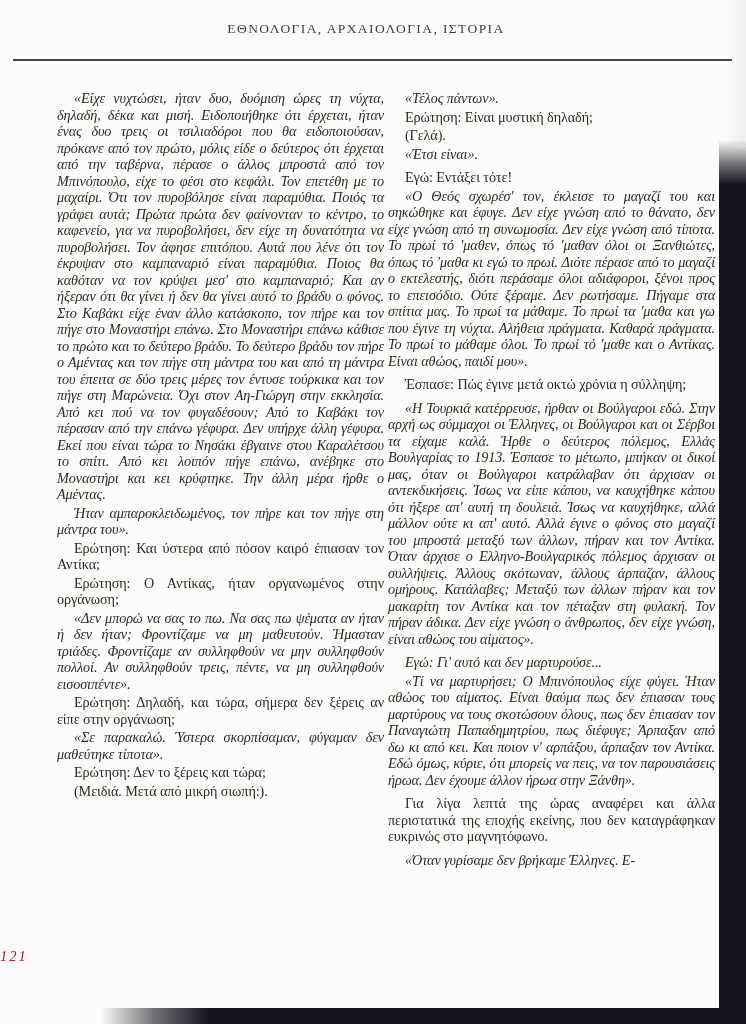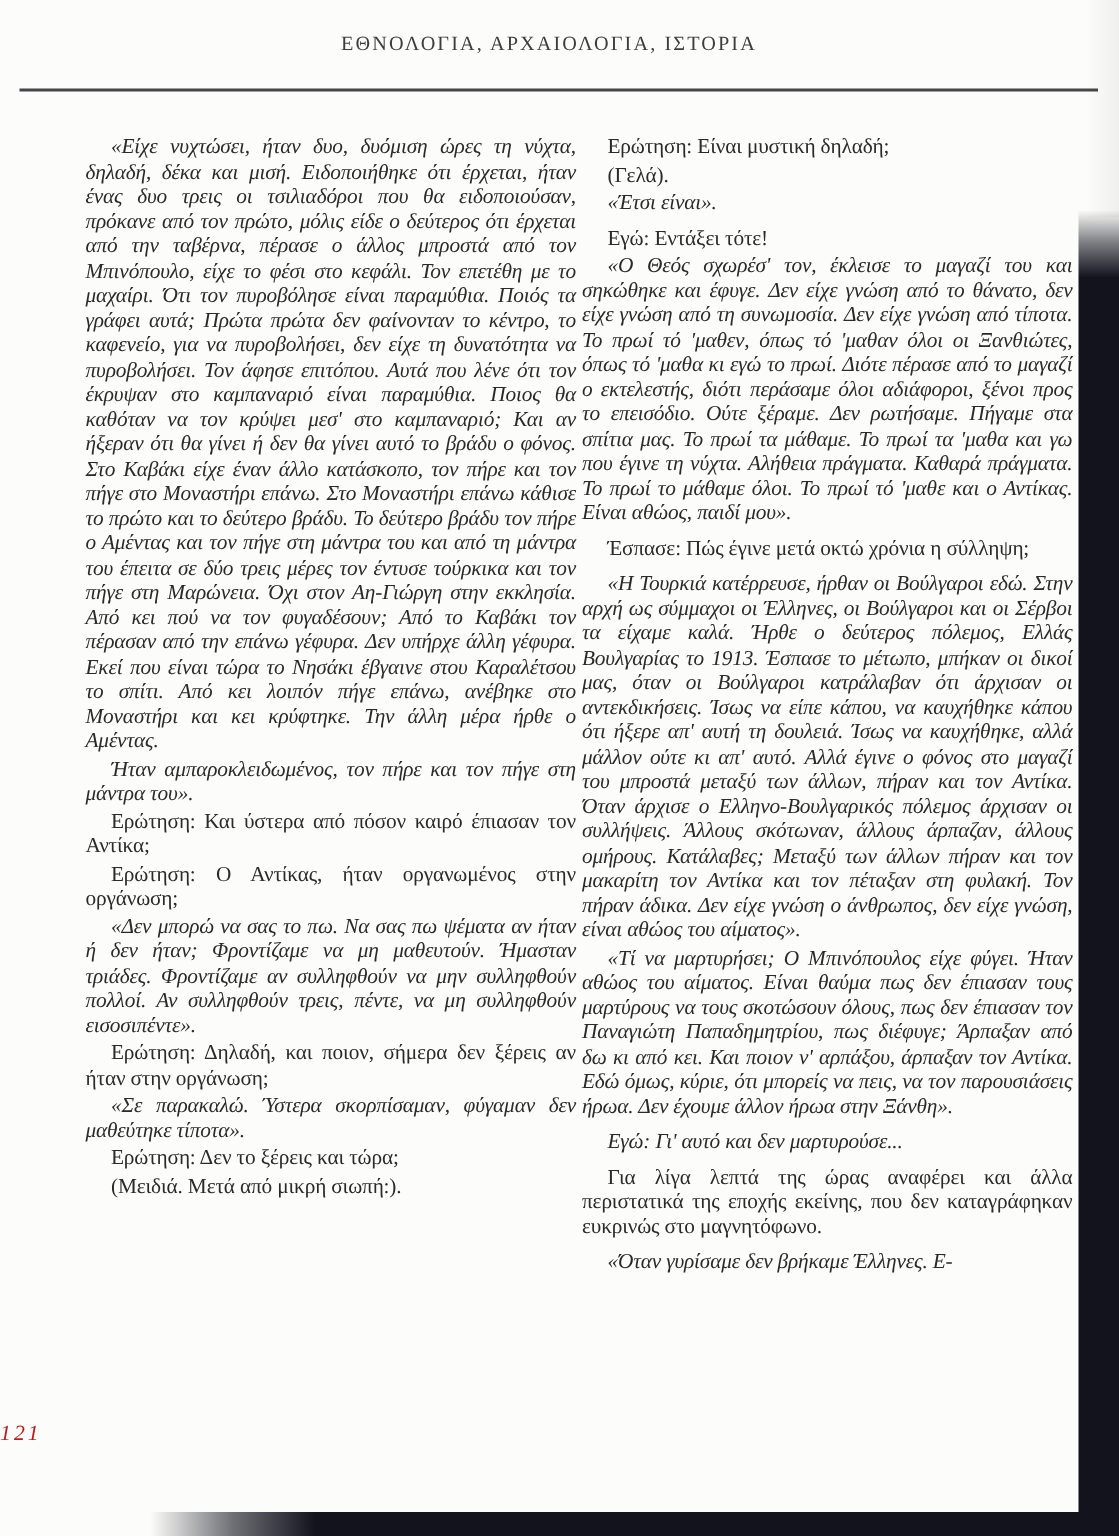--- a/index.html
+++ b/index.html
@@ -74,35 +74,36 @@
 
   <div class="header-rule"></div>
 
   <div class="columns">
     <div class="col">
         <p class="quote">«Είχε νυχτώσει, ήταν δυο, δυόμιση ώρες τη νύχτα, δηλαδή, δέκα και μισή. Ειδοποιήθηκε ότι έρχεται, ήταν ένας δυο τρεις οι τσιλιαδόροι που θα ειδοποιούσαν, πρόκανε από τον πρώτο, μόλις είδε ο δεύτερος ότι έρχεται από την ταβέρνα, πέρασε ο άλλος μπροστά από τον Μπινόπουλο, είχε το φέσι στο κεφάλι. Τον επετέθη με το μαχαίρι. Ότι τον πυροβόλησε είναι παραμύθια. Ποιός τα γράφει αυτά; Πρώτα πρώτα δεν φαίνονταν το κέντρο, το καφενείο, για να πυροβολήσει, δεν είχε τη δυνατότητα να πυροβολήσει. Τον άφησε επιτόπου. Αυτά που λένε ότι τον έκρυψαν στο καμπαναριό είναι παραμύθια. Ποιος θα καθόταν να τον κρύψει μεσ' στο καμπαναριό; Και αν ήξεραν ότι θα γίνει ή δεν θα γίνει αυτό το βράδυ ο φόνος. Στο Καβάκι είχε έναν άλλο κατάσκοπο, τον πήρε και τον πήγε στο Μοναστήρι επάνω. Στο Μοναστήρι επάνω κάθισε το πρώτο και το δεύτερο βράδυ. Το δεύτερο βράδυ τον πήρε ο Αμέντας και τον πήγε στη μάντρα του και από τη μάντρα του έπειτα σε δύο τρεις μέρες τον έντυσε τούρκικα και τον πήγε στη Μαρώνεια. Όχι στον Αη-Γιώργη στην εκκλησία. Από κει πού να τον φυγαδέσουν; Από το Καβάκι τον πέρασαν από την επάνω γέφυρα. Δεν υπήρχε άλλη γέφυρα. Εκεί που είναι τώρα το Νησάκι έβγαινε στου Καραλέτσου το σπίτι. Από κει λοιπόν πήγε επάνω, ανέβηκε στο Μοναστήρι και κει κρύφτηκε. Την άλλη μέρα ήρθε ο Αμέντας.</p>
         <p class="quote">Ήταν αμπαροκλειδωμένος, τον πήρε και τον πήγε στη μάντρα του».</p>
         <p class="plain">Ερώτηση: Και ύστερα από πόσον καιρό έπιασαν τον Αντίκα;</p>
         <p class="plain">Ερώτηση: Ο Αντίκας, ήταν οργανωμένος στην οργάνωση;</p>
         <p class="quote">«Δεν μπορώ να σας το πω. Να σας πω ψέματα αν ήταν ή δεν ήταν; Φροντίζαμε να μη μαθευτούν. Ήμασταν τριάδες. Φροντίζαμε αν συλληφθούν να μην συλληφθούν πολλοί. Αν συλληφθούν τρεις, πέντε, να μη συλληφθούν εισοσιπέντε».</p>
-        <p class="plain">Ερώτηση: Δηλαδή, και ποιον, σήμερα δεν ξέρεις αν ήταν στην οργάνωση;</p>
+        <p class="plain">Ερώτηση: Δηλαδή, και τώρα, σήμερα δεν ξέρεις αν είπε στην οργάνωση;</p>
         <p class="quote">«Σε παρακαλώ. Ύστερα σκορπίσαμαν, φύγαμαν δεν μαθεύτηκε τίποτα».</p>
         <p class="plain">Ερώτηση: Δεν το ξέρεις και τώρα;</p>
         <p class="plain">(Μειδιά. Μετά από μικρή σιωπή:).</p>
       </div>
     <div class="col">
+        <p class="quote">«Τέλος πάντων».</p>
         <p class="plain">Ερώτηση: Είναι μυστική δηλαδή;</p>
         <p class="plain">(Γελά).</p>
         <p class="quote">«Έτσι είναι».</p>
         <p class="plain gap">Εγώ: Εντάξει τότε!</p>
         <p class="quote">«Ο Θεός σχωρέσ' τον, έκλεισε το μαγαζί του και σηκώθηκε και έφυγε. Δεν είχε γνώση από το θάνατο, δεν είχε γνώση από τη συνωμοσία. Δεν είχε γνώση από τίποτα. Το πρωί τό 'μαθεν, όπως τό 'μαθαν όλοι οι Ξανθιώτες, όπως τό 'μαθα κι εγώ το πρωί. Διότε πέρασε από το μαγαζί ο εκτελεστής, διότι περάσαμε όλοι αδιάφοροι, ξένοι προς το επεισόδιο. Ούτε ξέραμε. Δεν ρωτήσαμε. Πήγαμε στα σπίτια μας. Το πρωί τα μάθαμε. Το πρωί τα 'μαθα και γω που έγινε τη νύχτα. Αλήθεια πράγματα. Καθαρά πράγματα. Το πρωί το μάθαμε όλοι. Το πρωί τό 'μαθε και ο Αντίκας. Είναι αθώος, παιδί μου».</p>
         <p class="plain gap">Έσπασε: Πώς έγινε μετά οκτώ χρόνια η σύλληψη;</p>
         <p class="quote gap">«Η Τουρκιά κατέρρευσε, ήρθαν οι Βούλγαροι εδώ. Στην αρχή ως σύμμαχοι οι Έλληνες, οι Βούλγαροι και οι Σέρβοι τα είχαμε καλά. Ήρθε ο δεύτερος πόλεμος, Ελλάς Βουλγαρίας το 1913. Έσπασε το μέτωπο, μπήκαν οι δικοί μας, όταν οι Βούλγαροι κατράλαβαν ότι άρχισαν οι αντεκδικήσεις. Ίσως να είπε κάπου, να καυχήθηκε κάπου ότι ήξερε απ' αυτή τη δουλειά. Ίσως να καυχήθηκε, αλλά μάλλον ούτε κι απ' αυτό. Αλλά έγινε ο φόνος στο μαγαζί του μπροστά μεταξύ των άλλων, πήραν και τον Αντίκα. Όταν άρχισε ο Ελληνο-Βουλγαρικός πόλεμος άρχισαν οι συλλήψεις. Άλλους σκότωναν, άλλους άρπαζαν, άλλους ομήρους. Κατάλαβες; Μεταξύ των άλλων πήραν και τον μακαρίτη τον Αντίκα και τον πέταξαν στη φυλακή. Τον πήραν άδικα. Δεν είχε γνώση ο άνθρωπος, δεν είχε γνώση, είναι αθώος του αίματος».</p>
+        <p class="quote gap">Εγώ: Γι' αυτό και δεν μαρτυρούσε...</p>
         <p class="quote">«Τί να μαρτυρήσει; Ο Μπινόπουλος είχε φύγει. Ήταν αθώος του αίματος. Είναι θαύμα πως δεν έπιασαν τους μαρτύρους να τους σκοτώσουν όλους, πως δεν έπιασαν τον Παναγιώτη Παπαδημητρίου, πως διέφυγε; Άρπαξαν από δω κι από κει. Και ποιον ν' αρπάξου, άρπαξαν τον Αντίκα. Εδώ όμως, κύριε, ότι μπορείς να πεις, να τον παρουσιάσεις ήρωα. Δεν έχουμε άλλον ήρωα στην Ξάνθη».</p>
-        <p class="quote gap">Εγώ: Γι' αυτό και δεν μαρτυρούσε...</p>
         <p class="plain gap">Για λίγα λεπτά της ώρας αναφέρει και άλλα περιστατικά της εποχής εκείνης, που δεν καταγράφηκαν ευκρινώς στο μαγνητόφωνο.</p>
         <p class="quote gap">«Όταν γυρίσαμε δεν βρήκαμε Έλληνες. Ε-</p>
       </div>
   </div>
 
   <div class="page-number">121</div>
 
   <div class="right-shadow-soft"></div>
   <div class="right-shadow"></div>
   <div class="bottom-shadow"></div>

